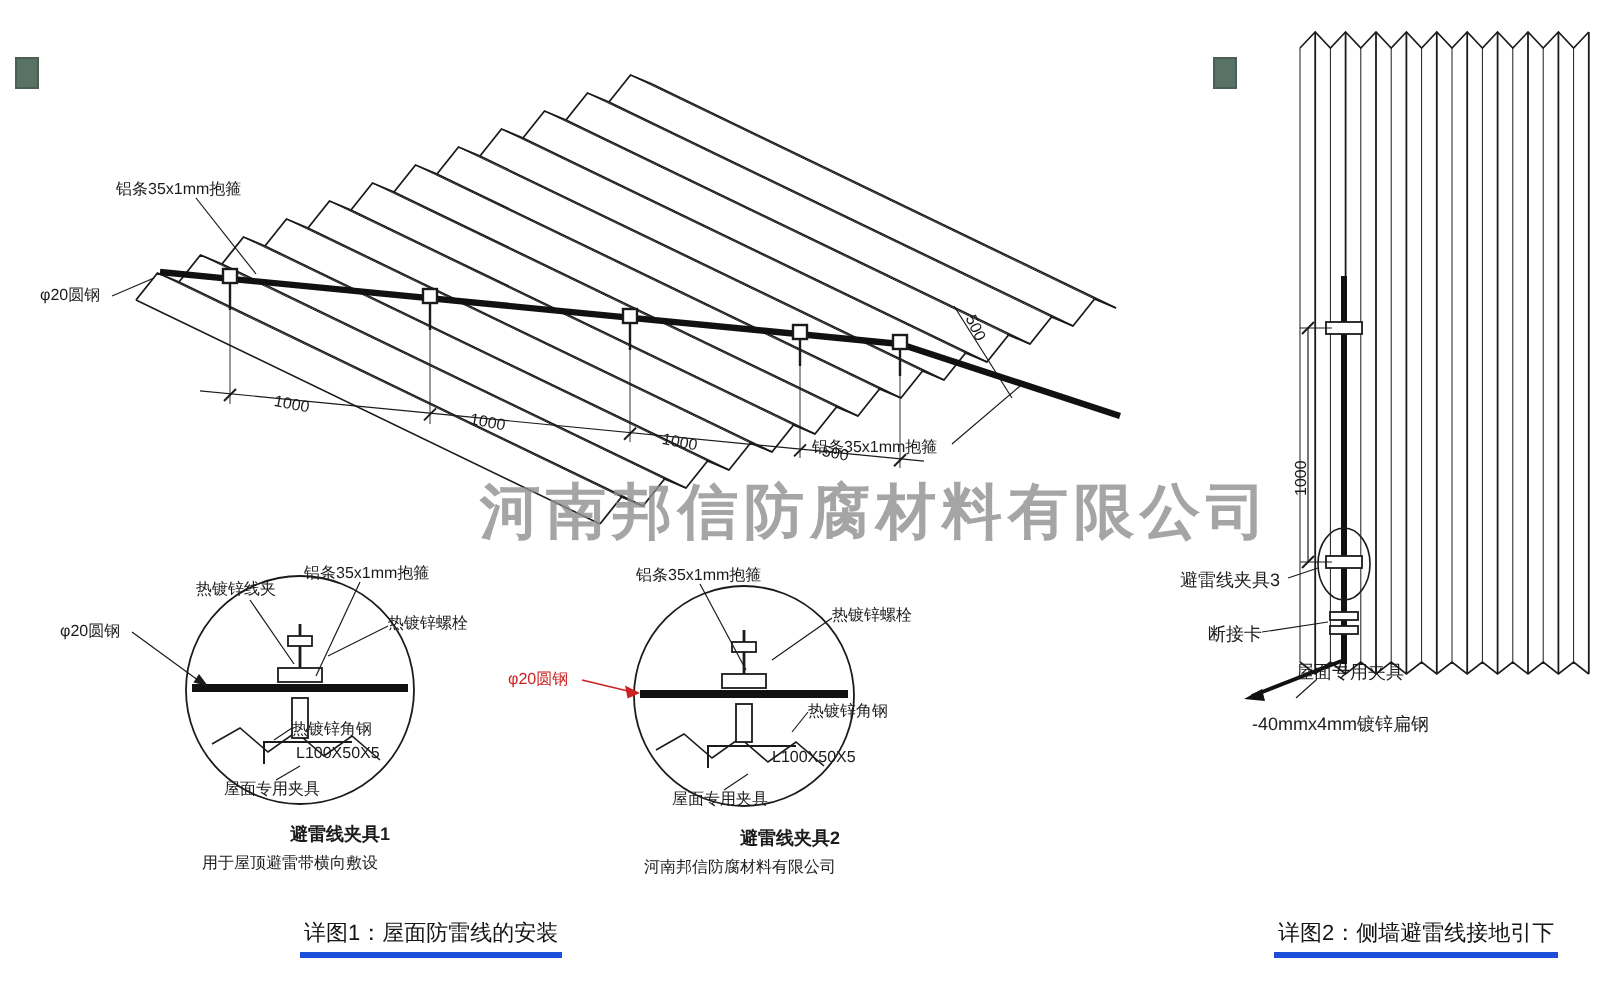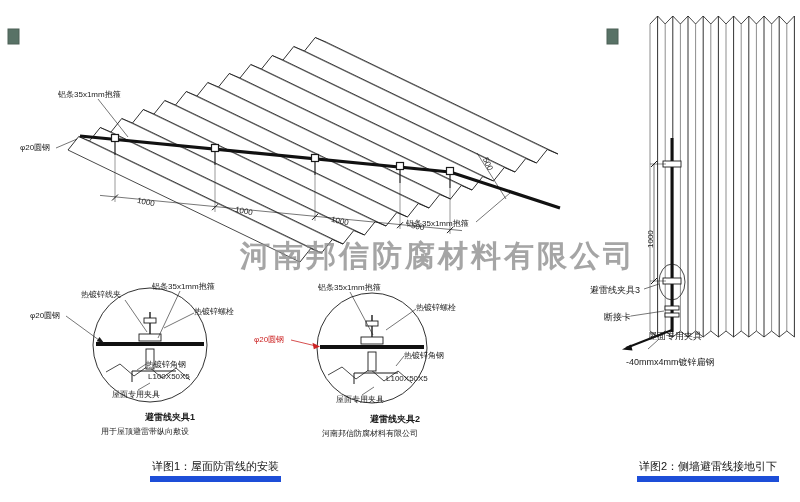--- a/index.html
+++ b/index.html
@@ -13,21 +13,21 @@
     white-space:nowrap;letter-spacing:0;
   }
   .red{color:var(--red,#c22);}
   .rot11{transform:rotate(11deg);transform-origin:0 0;}
   .rot65{transform:rotate(65deg);transform-origin:0 0;}
   .rotn90{transform:rotate(-90deg);transform-origin:0 0;}
   .title{font-size:9px;font-weight:bold;text-align:right;}
   .sub{font-size:8px;text-align:center;}
   .caption{
     position:absolute;font-size:11px;color:#141414;white-space:nowrap;
-    border-bottom:6px solid #1d4ed8;padding:0 2px 2px 2px;
+    border-bottom:3px solid #1d4ed8;padding:0 2px 2px 2px;
   }
   .watermark{
     position:absolute;left:240px;top:236px;font-size:30px;font-weight:600;
     letter-spacing:3px;color:var(--wm,#8f8f8f);opacity:.8;white-space:nowrap;
     pointer-events:none;
   }
   .red-stroke{stroke:var(--red,#c22);}
   .red-fill{fill:var(--red,#c22);}
 </style>
 </head>
@@ -192,29 +192,29 @@
 
   <div class="lbl" style="left:58px;top:90px">铝条35x1mm抱箍</div>
   <div class="lbl" style="left:20px;top:143px">φ20圆钢</div>
   <div class="lbl" style="left:406px;top:219px">铝条35x1mm抱箍</div>
   <div class="lbl rot11" style="left:138px;top:196px">1000</div>
   <div class="lbl rot11" style="left:236px;top:205px">1000</div>
   <div class="lbl rot11" style="left:332px;top:215px">1000</div>
   <div class="lbl rot11" style="left:412px;top:221px">500</div>
   <div class="lbl rot65" style="left:489px;top:156px">500</div>
 
-  <div class="lbl" style="left:81px;top:290px">热镀锌线夹</div>
+  <div class="lbl" style="left:98px;top:290px">热镀锌线夹</div>
   <div class="lbl" style="left:152px;top:282px">铝条35x1mm抱箍</div>
   <div class="lbl" style="left:194px;top:307px">热镀锌螺栓</div>
   <div class="lbl" style="left:30px;top:311px">φ20圆钢</div>
   <div class="lbl" style="left:146px;top:360px">热镀锌角钢</div>
   <div class="lbl" style="left:148px;top:372px">L100X50X5</div>
   <div class="lbl" style="left:112px;top:390px">屋面专用夹具</div>
   <div class="lbl title" style="left:95px;top:412px;width:100px">避雷线夹具1</div>
-  <div class="lbl sub" style="left:78px;top:427px;width:134px">用于屋顶避雷带纵向敷设</div>
+  <div class="lbl sub" style="left:78px;top:427px;width:134px">用于屋顶避雷带横向敷设</div>
 
   <div class="lbl" style="left:318px;top:283px">铝条35x1mm抱箍</div>
   <div class="lbl" style="left:416px;top:303px">热镀锌螺栓</div>
   <div class="lbl red" style="left:254px;top:335px">φ20圆钢</div>
   <div class="lbl" style="left:404px;top:351px">热镀锌角钢</div>
   <div class="lbl" style="left:386px;top:374px">L100X50X5</div>
   <div class="lbl" style="left:336px;top:395px">屋面专用夹具</div>
   <div class="lbl title" style="left:320px;top:414px;width:100px">避雷线夹具2</div>
   <div class="lbl sub" style="left:303px;top:429px;width:134px">河南邦信防腐材料有限公司</div>
 

